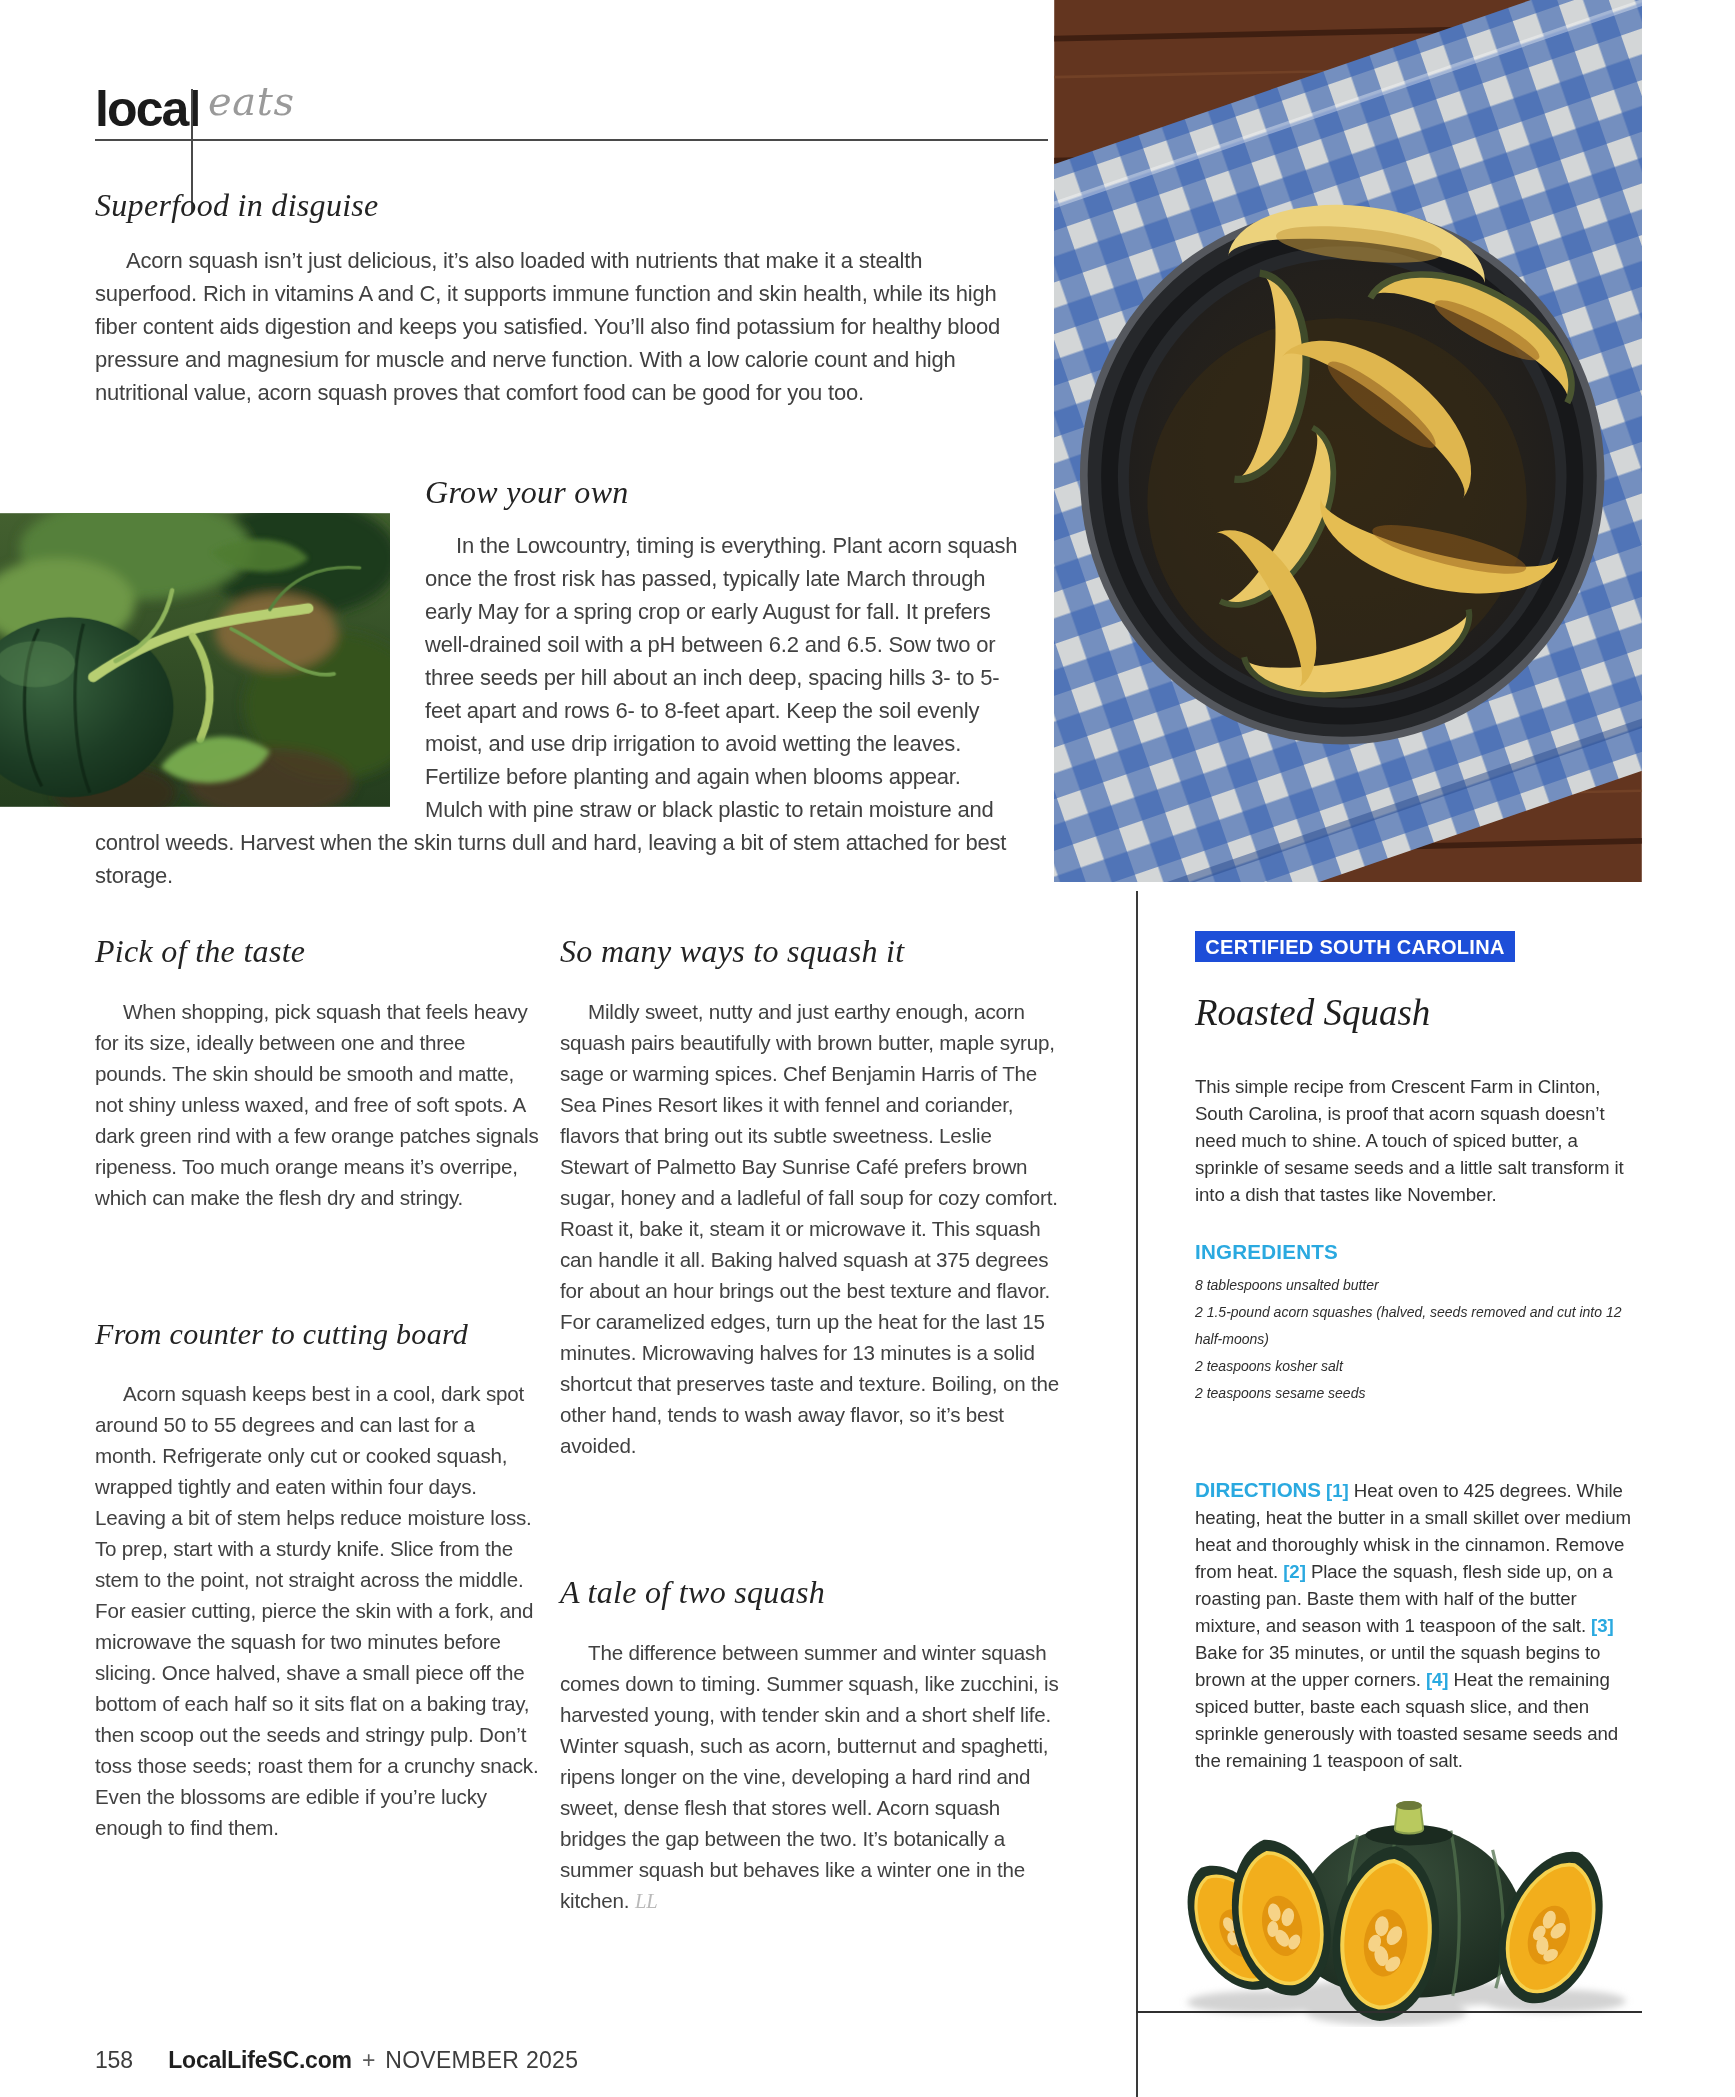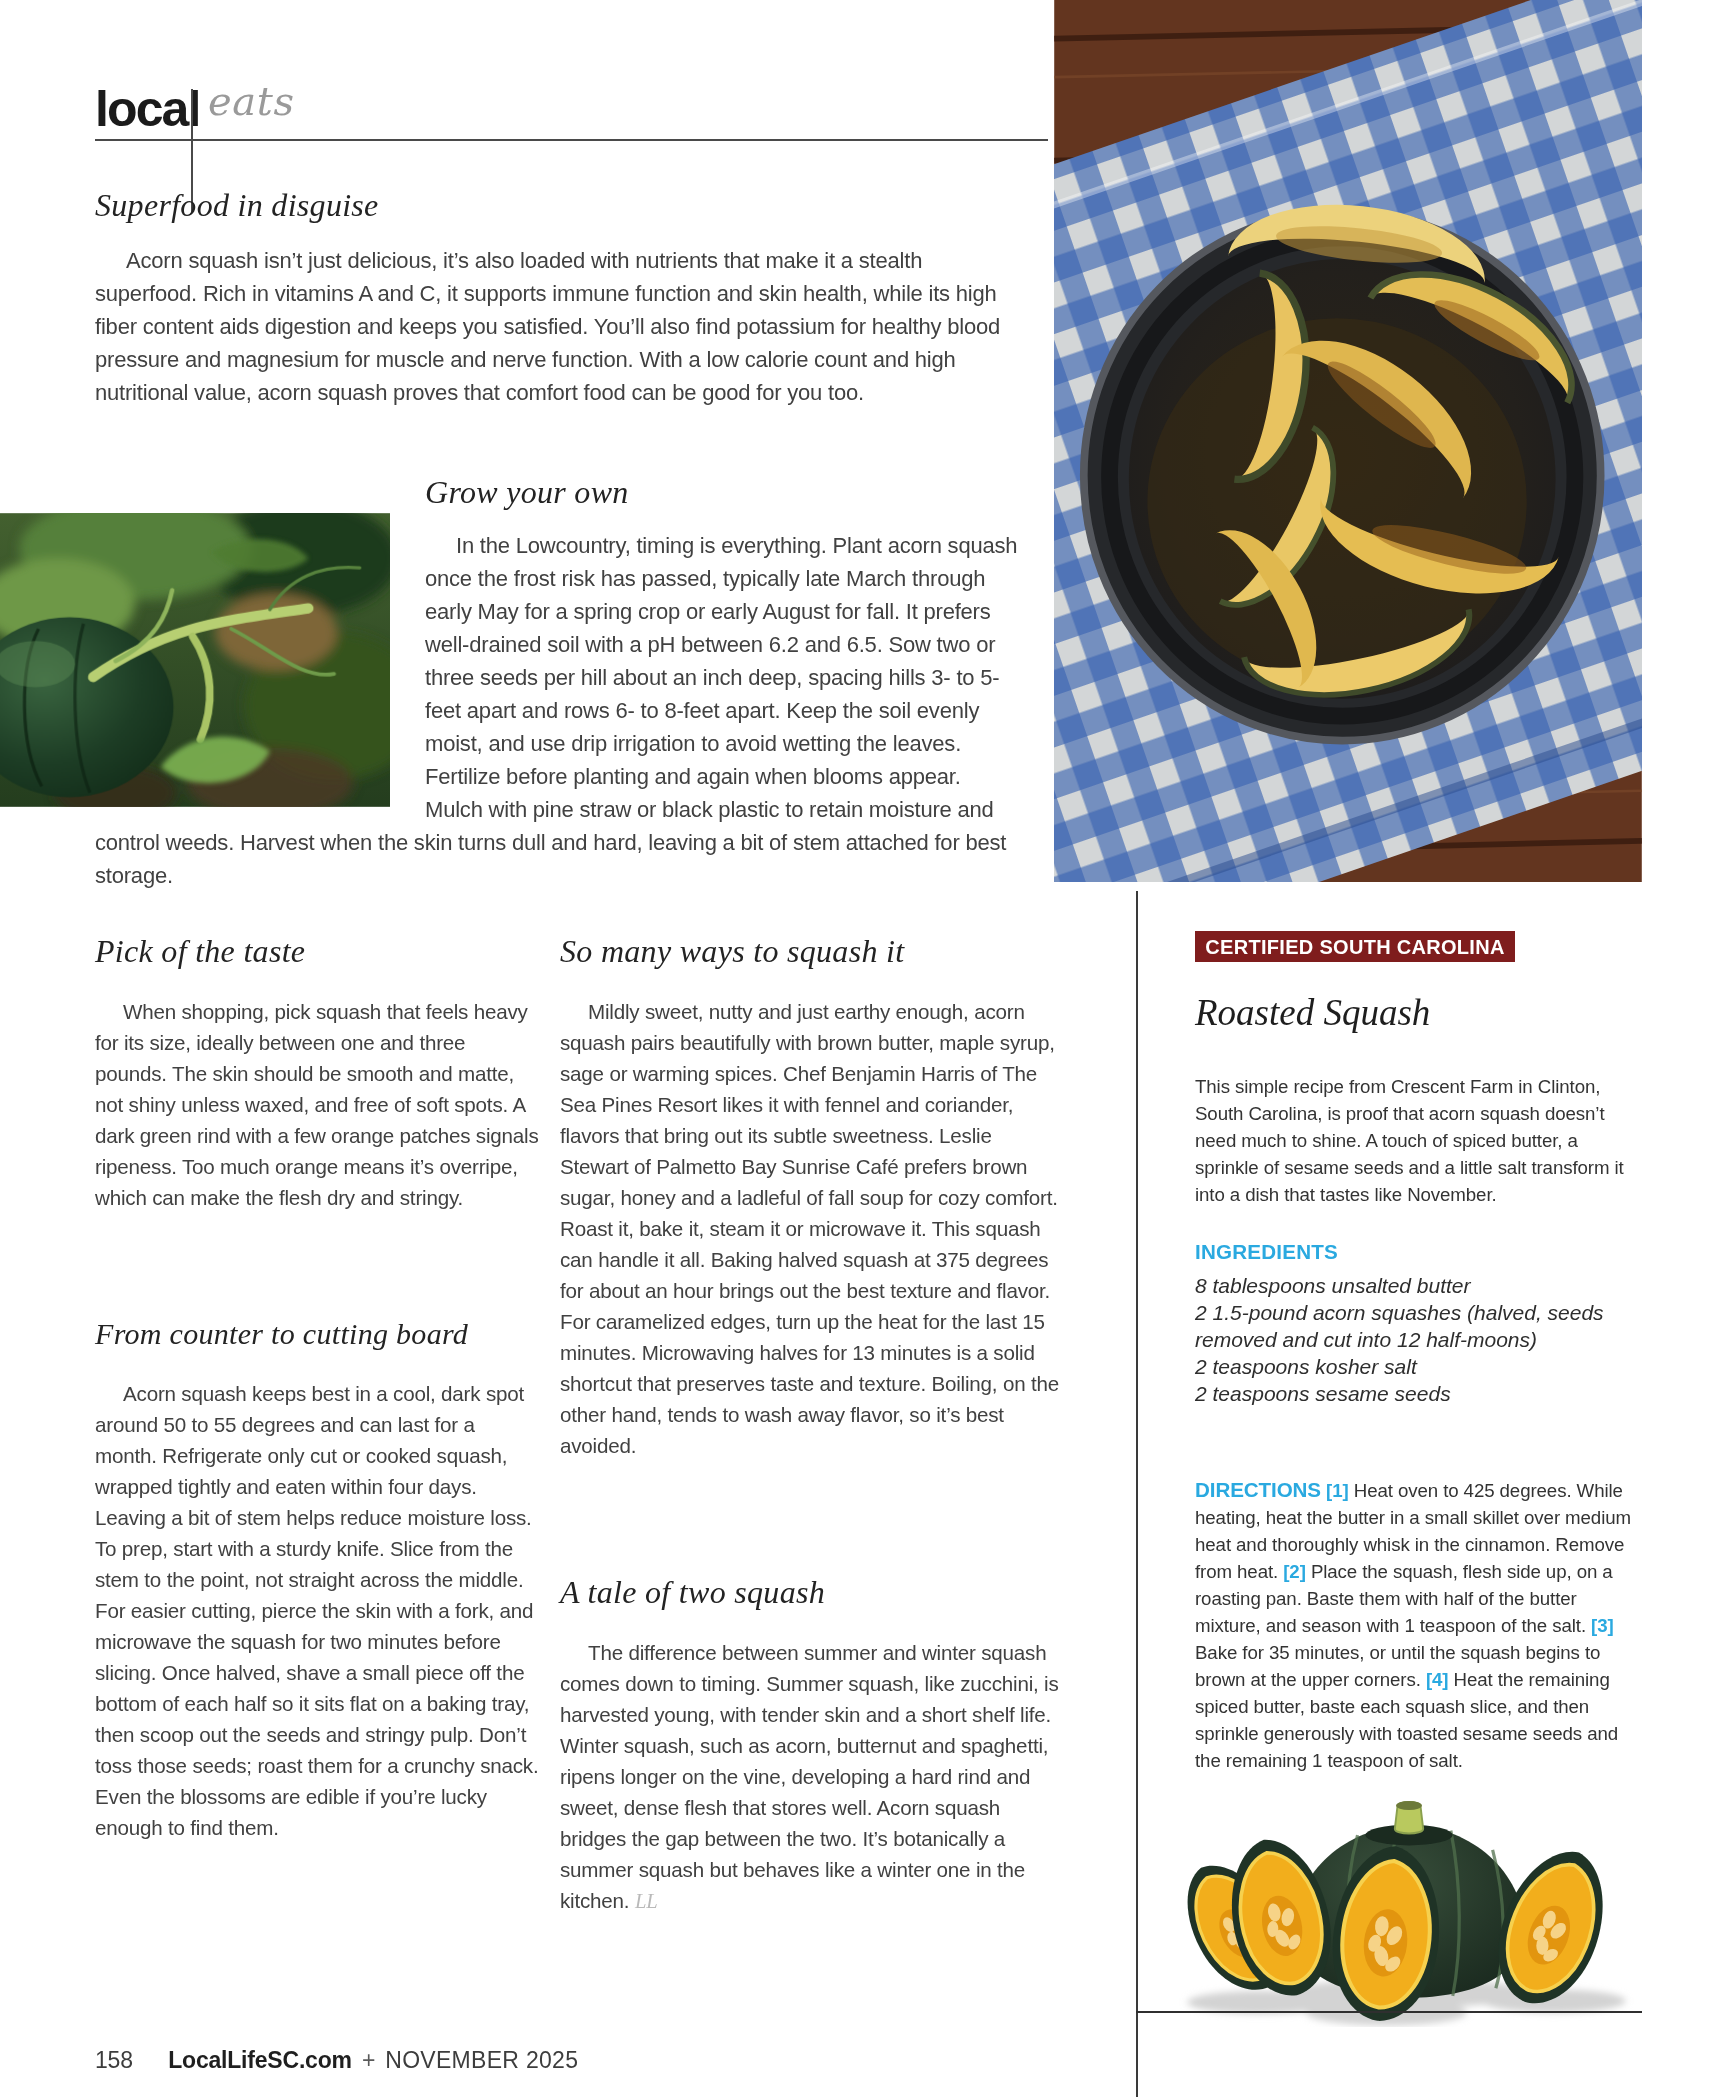--- a/index.html
+++ b/index.html
@@ -21,27 +21,27 @@
 
   
   .copy{font-size:22px;line-height:33px;color:#414141;letter-spacing:-0.2px;}
   .copy p{margin:0;text-indent:31px;}
   .copy-col{font-size:20.6px;line-height:31px;color:#414141;letter-spacing:-0.2px;}
   .copy-col p{margin:0;text-indent:28px;}
 
   .wrap-spacer{float:left;width:330px;height:280px;}
 
   
-  .badge{display:inline-block;background:#7f1d1d;color:#ffffff;font-weight:bold;
+  .badge{display:inline-block;background:#1d4ed8;color:#ffffff;font-weight:bold;
          font-size:20px;letter-spacing:0.3px;padding:5.8px 10.3px 5.1px 10.3px;line-height:1;}
   .recipe-title{font-family:"Liberation Serif",serif;font-style:italic;font-weight:500;
          font-size:37px;line-height:42px;color:#1e1e1e;margin-top:19px;}
   .recipe-copy{font-size:18.7px;line-height:27px;color:#333333;letter-spacing:-0.1px;}
   .recipe-label{color:#2aa9e0;font-weight:bold;font-size:20.6px;letter-spacing:0.2px;}
-  .ing{font-style:italic;font-size:21px;line-height:27px;color:#2e2e2e;}
+  .ing{font-style:italic;font-size:14px;line-height:27px;color:#2e2e2e;}
   .step-num{color:#2aa9e0;font-weight:bold;}
   .endmark{font-family:"Liberation Serif",serif;font-style:italic;color:#b9b9b9;}
 
   
   .footer{font-size:23px;color:#3d3d3d;letter-spacing:-0.2px;}
   .footer .site{font-weight:bold;color:#1f1f1f;}
   .footer .sep{color:#5a5a5a;padding:0 3.9px;}
   .footer .issue{color:#3d3d3d;letter-spacing:0.3px;}
 </style>
 </head>

